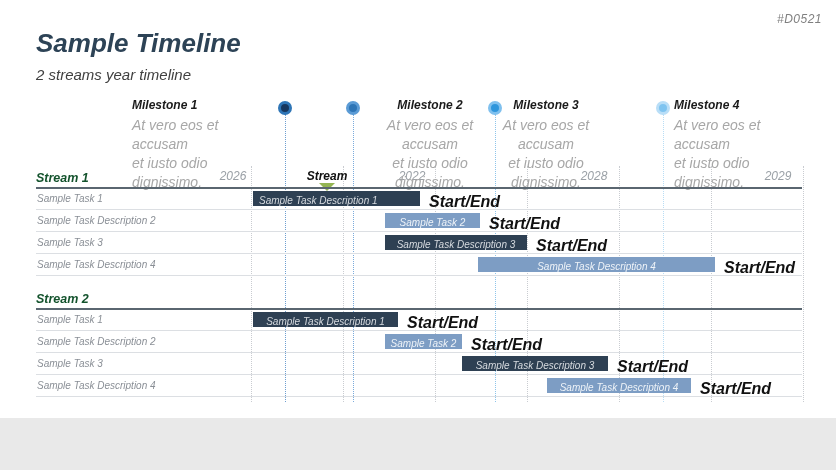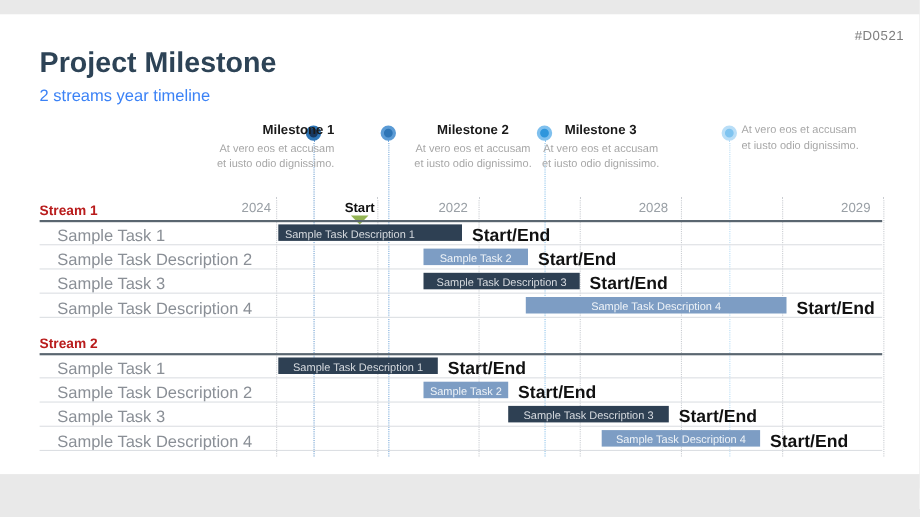--- a/index.html
+++ b/index.html
@@ -1,66 +1,66 @@
 <!DOCTYPE html>
 <html><head>
 <meta charset="utf-8">
 <style>
   html,body{margin:0;padding:0;background:#e9e9e9;}
   #slide{position:relative;width:836px;height:418px;background:#ffffff;overflow:hidden;
-         font-family:"Liberation Sans", sans-serif;margin:13px auto;}
+         font-family:"Liberation Sans", sans-serif;margin:0 auto;font-style:italic;}
   .abs{position:absolute;}
   #slide-code{top:12px;right:14px;font-size:12px;color:#7f7f7f;letter-spacing:.5px;}
   #page-title{top:28px;left:36px;font-size:26px;font-weight:700;color:#2d4356;}
-  #page-subtitle{top:66px;left:36px;font-size:15px;color:#3b82f6;}
+  #page-subtitle{top:66px;left:36px;font-size:15px;color:#404040;}
   .gridline{width:0;border-left:1px dotted #c9ccd1;top:166px;height:236px;}
   .ms-line{width:0;border-left:1px dotted;top:114px;height:288px;}
   .ms-dot{width:8px;height:8px;border-radius:50%;border-style:solid;border-width:3px;top:101px;}
   .ms-block{top:99px;width:132px;line-height:1.0;}
   .ms-title{font-size:12px;font-weight:700;color:#1a1a1a;margin-bottom:5px;}
-  .ms-desc{font-size:10px;color:#a7a7a7;line-height:1.35;}
+  .ms-desc{font-size:14px;color:#a7a7a7;line-height:1.35;}
   .year{top:169px;width:60px;text-align:center;font-size:12px;color:#9aa0a6;}
   .today{top:169px;width:60px;text-align:center;font-size:12px;font-weight:700;color:#111;}
   .today-tri{top:183px;width:0;height:0;border-left:8px solid transparent;
              border-right:8px solid transparent;border-top:8px solid #94b553;}
-  .stream-name{left:36px;font-size:12.5px;font-weight:700;color:#b91c1c;}
+  .stream-name{left:36px;font-size:12.5px;font-weight:700;color:#14532d;}
   .stream-line{left:36px;width:766px;height:0;border-top:2px solid #5a6670;}
-  .row-label{left:52px;font-size:15px;color:#8a8f96;}
+  .row-label{left:37px;font-size:10px;color:#8a8f96;}
   .row-sep{left:36px;width:766px;height:0;border-top:1px solid #dcdfe3;}
   .bar{height:15px;font-size:10px;display:flex;align-items:flex-end;justify-content:center;
        white-space:nowrap;overflow:hidden;}
   .bar.dark{background:#2e4053;color:#d6dadf;}
   .bar.light{background:#7d9dc4;color:#eef3f8;}
   .bar.left-align{justify-content:flex-start;padding-left:6px;box-sizing:border-box;}
   .start-end{font-size:16px;font-weight:700;color:#111;white-space:nowrap;}
 </style>
 </head>
 <body>
 
 <div id="slide">
   <div class="abs" id="slide-code">#D0521</div>
-  <div class="abs" id="page-title">Project Milestone</div>
+  <div class="abs" id="page-title">Sample Timeline</div>
   <div class="abs" id="page-subtitle">2 streams year timeline</div>
   <div class="abs" id="chart" style="left:0;top:0;width:836px;height:470px;">
       <div class="abs gridline" style="left: 251px;"></div>
       <div class="abs gridline" style="left: 343px;"></div>
       <div class="abs gridline" style="left: 435px;"></div>
       <div class="abs gridline" style="left: 527px;"></div>
       <div class="abs gridline" style="left: 619px;"></div>
       <div class="abs gridline" style="left: 711px;"></div>
       <div class="abs gridline" style="left: 803px;"></div>
-      <div class="abs year" style="left: 203px;">2024</div>
+      <div class="abs year" style="left: 203px;">2026</div>
       <div class="abs year" style="left: 382px;">2022</div>
       <div class="abs year" style="left: 564px;">2028</div>
       <div class="abs year" style="left: 748px;">2029</div>
-      <div class="abs today" style="left: 297px;">Start</div>
+      <div class="abs today" style="left: 297px;">Stream</div>
       <div class="abs today-tri" style="left: 319px;"></div>
       <div class="abs ms-line" style="left: 285px; border-color: rgb(111, 159, 208);"></div>
       <div class="abs ms-dot" style="left: 278px; background: rgb(23, 55, 94); border-color: rgb(46, 117, 182);"></div>
-      <div class="abs ms-block" style="right: 532px; text-align: right;">
+      <div class="abs ms-block" style="right: 572px; text-align: left;">
         <div class="ms-title">Milestone 1</div>
         <div class="ms-desc">At vero eos et accusam</div>
         <div class="ms-desc">et iusto odio dignissimo.</div>
       </div>
       <div class="abs ms-line" style="left: 353px; border-color: rgb(122, 171, 220);"></div>
       <div class="abs ms-dot" style="left: 346px; background: rgb(46, 117, 182); border-color: rgb(91, 155, 213);"></div>
       <div class="abs ms-block" style="left: 364px; text-align: center;">
         <div class="ms-title">Milestone 2</div>
         <div class="ms-desc">At vero eos et accusam</div>
         <div class="ms-desc">et iusto odio dignissimo.</div>
@@ -68,20 +68,21 @@
       <div class="abs ms-line" style="left: 495px; border-color: rgb(142, 196, 234);"></div>
       <div class="abs ms-dot" style="left: 488px; background: rgb(47, 150, 220); border-color: rgb(127, 192, 238);"></div>
       <div class="abs ms-block" style="left: 480px; text-align: center;">
         <div class="ms-title">Milestone 3</div>
         <div class="ms-desc">At vero eos et accusam</div>
         <div class="ms-desc">et iusto odio dignissimo.</div>
       </div>
       <div class="abs ms-line" style="left: 663px; border-color: rgb(184, 221, 245);"></div>
       <div class="abs ms-dot" style="left: 656px; background: rgb(127, 196, 240); border-color: rgb(185, 222, 247);"></div>
       <div class="abs ms-block" style="left: 674px; text-align: left;">
+        <div class="ms-title">Milestone 4</div>
         <div class="ms-desc">At vero eos et accusam</div>
         <div class="ms-desc">et iusto odio dignissimo.</div>
       </div>
       <div class="abs stream-name" style="top: 171px;">Stream 1</div>
       <div class="abs stream-line" style="top: 187px;"></div>
       <div class="abs row-label" style="top: 193px;">Sample Task 1</div>
       <div class="abs row-sep" style="top: 209px;"></div>
       <div class="abs bar dark left-align" style="left: 253px; top: 191px; width: 167px;">
         <span>Sample Task Description 1</span>
       </div>

